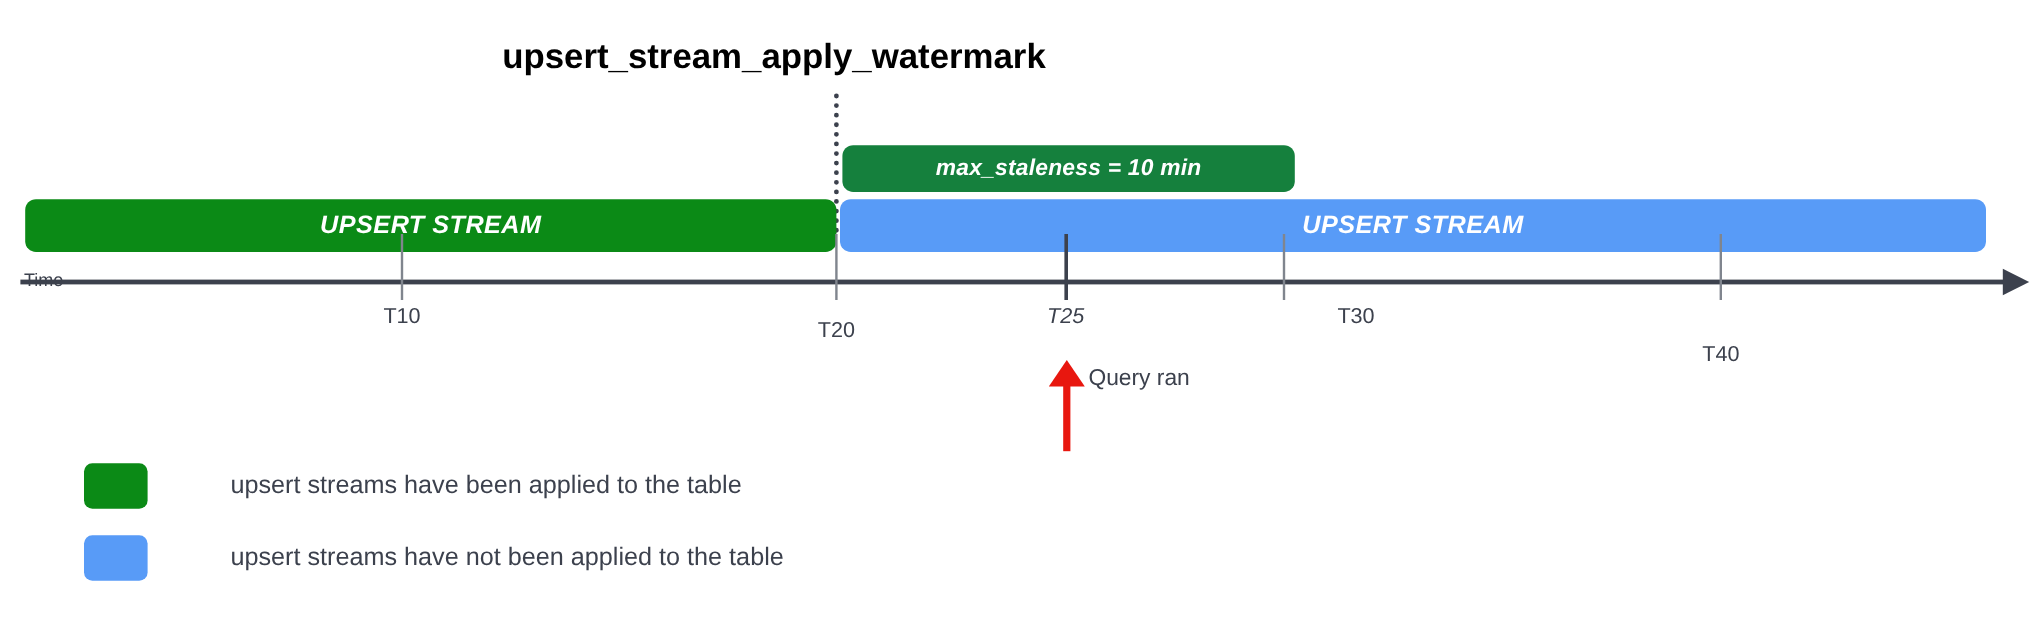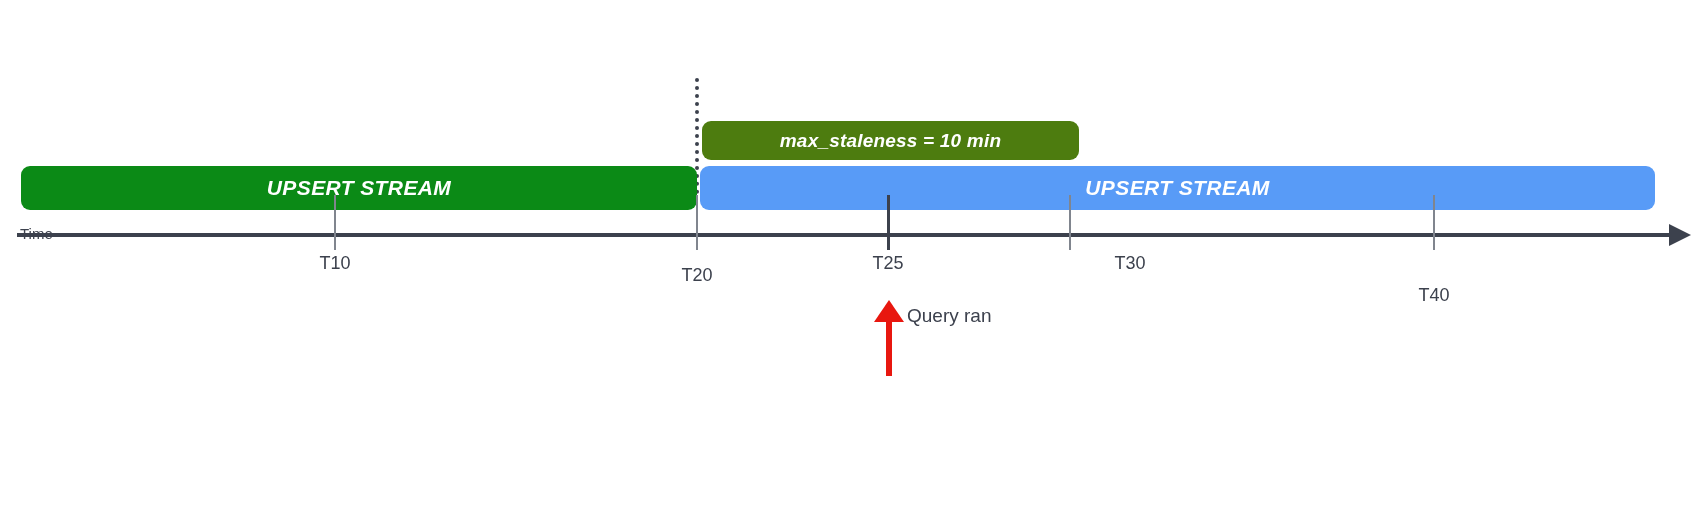--- a/index.html
+++ b/index.html
@@ -175,44 +175,55 @@
     font-size: 21px;
     color: #3c414d;
     white-space: nowrap;
   }
 </style>
 </head>
 <body>
 
 <div id="canvas">
 
+  <div class="diagram-title">upsert_stream_apply_watermark</div>
 
   <div class="watermark-line"></div>
 
-  <div class="bar bar-orange" style="background: #4d7c0f;">max_staleness = 10 min</div>
+  <div class="bar bar-orange" style="background: #15803d;">max_staleness = 10 min</div>
 
   <div class="bar bar-green" style="background: rgb(11, 138, 22);">UPSERT STREAM</div>
 
   <div class="bar bar-blue" style="background: rgb(88, 155, 247);">UPSERT STREAM</div>
 
   <div class="axis-line"></div>
   <div class="axis-arrow"></div>
   <div class="axis-label">Time</div>
 
   <div id="ticks">
       <div class="tick" style="left: 334px; top: 195px; height: 55px;"></div>
       <div class="tick-label" style="left: 335px; top: 253px;">T10</div>
       <div class="tick" style="left: 696px; top: 195px; height: 55px;"></div>
       <div class="tick-label" style="left: 697px; top: 253px; margin-top: 12px;">T20</div>
       <div class="tick strong" style="left: 887px; top: 195px; height: 55px;"></div>
-      <div class="tick-label" style="left: 888px; top: 253px;">T25</div>
+      <div class="tick-label" style="left: 888px; top: 253px; font-style: italic;">T25</div>
       <div class="tick" style="left: 1069px; top: 195px; height: 55px;"></div>
       <div class="tick-label" style="left: 1130px; top: 253px;">T30</div>
       <div class="tick" style="left: 1433px; top: 195px; height: 55px;"></div>
       <div class="tick-label" style="left: 1434px; top: 253px; margin-top: 32px;">T40</div>
     </div>
 
   <div class="query-arrow-head"></div>
   <div class="query-arrow-shaft"></div>
   <div class="query-label">Query ran</div>
 
+  <div class="legend" id="legend">
+      <div class="legend-row">
+        <div class="legend-swatch" style="background: rgb(11, 138, 22);"></div>
+        <div class="legend-text">upsert streams have been applied to the table</div>
+      </div>
+      <div class="legend-row">
+        <div class="legend-swatch" style="background: rgb(88, 155, 247);"></div>
+        <div class="legend-text">upsert streams have not been applied to the table</div>
+      </div>
+    </div>
 
 </div>
 
 </body></html>

